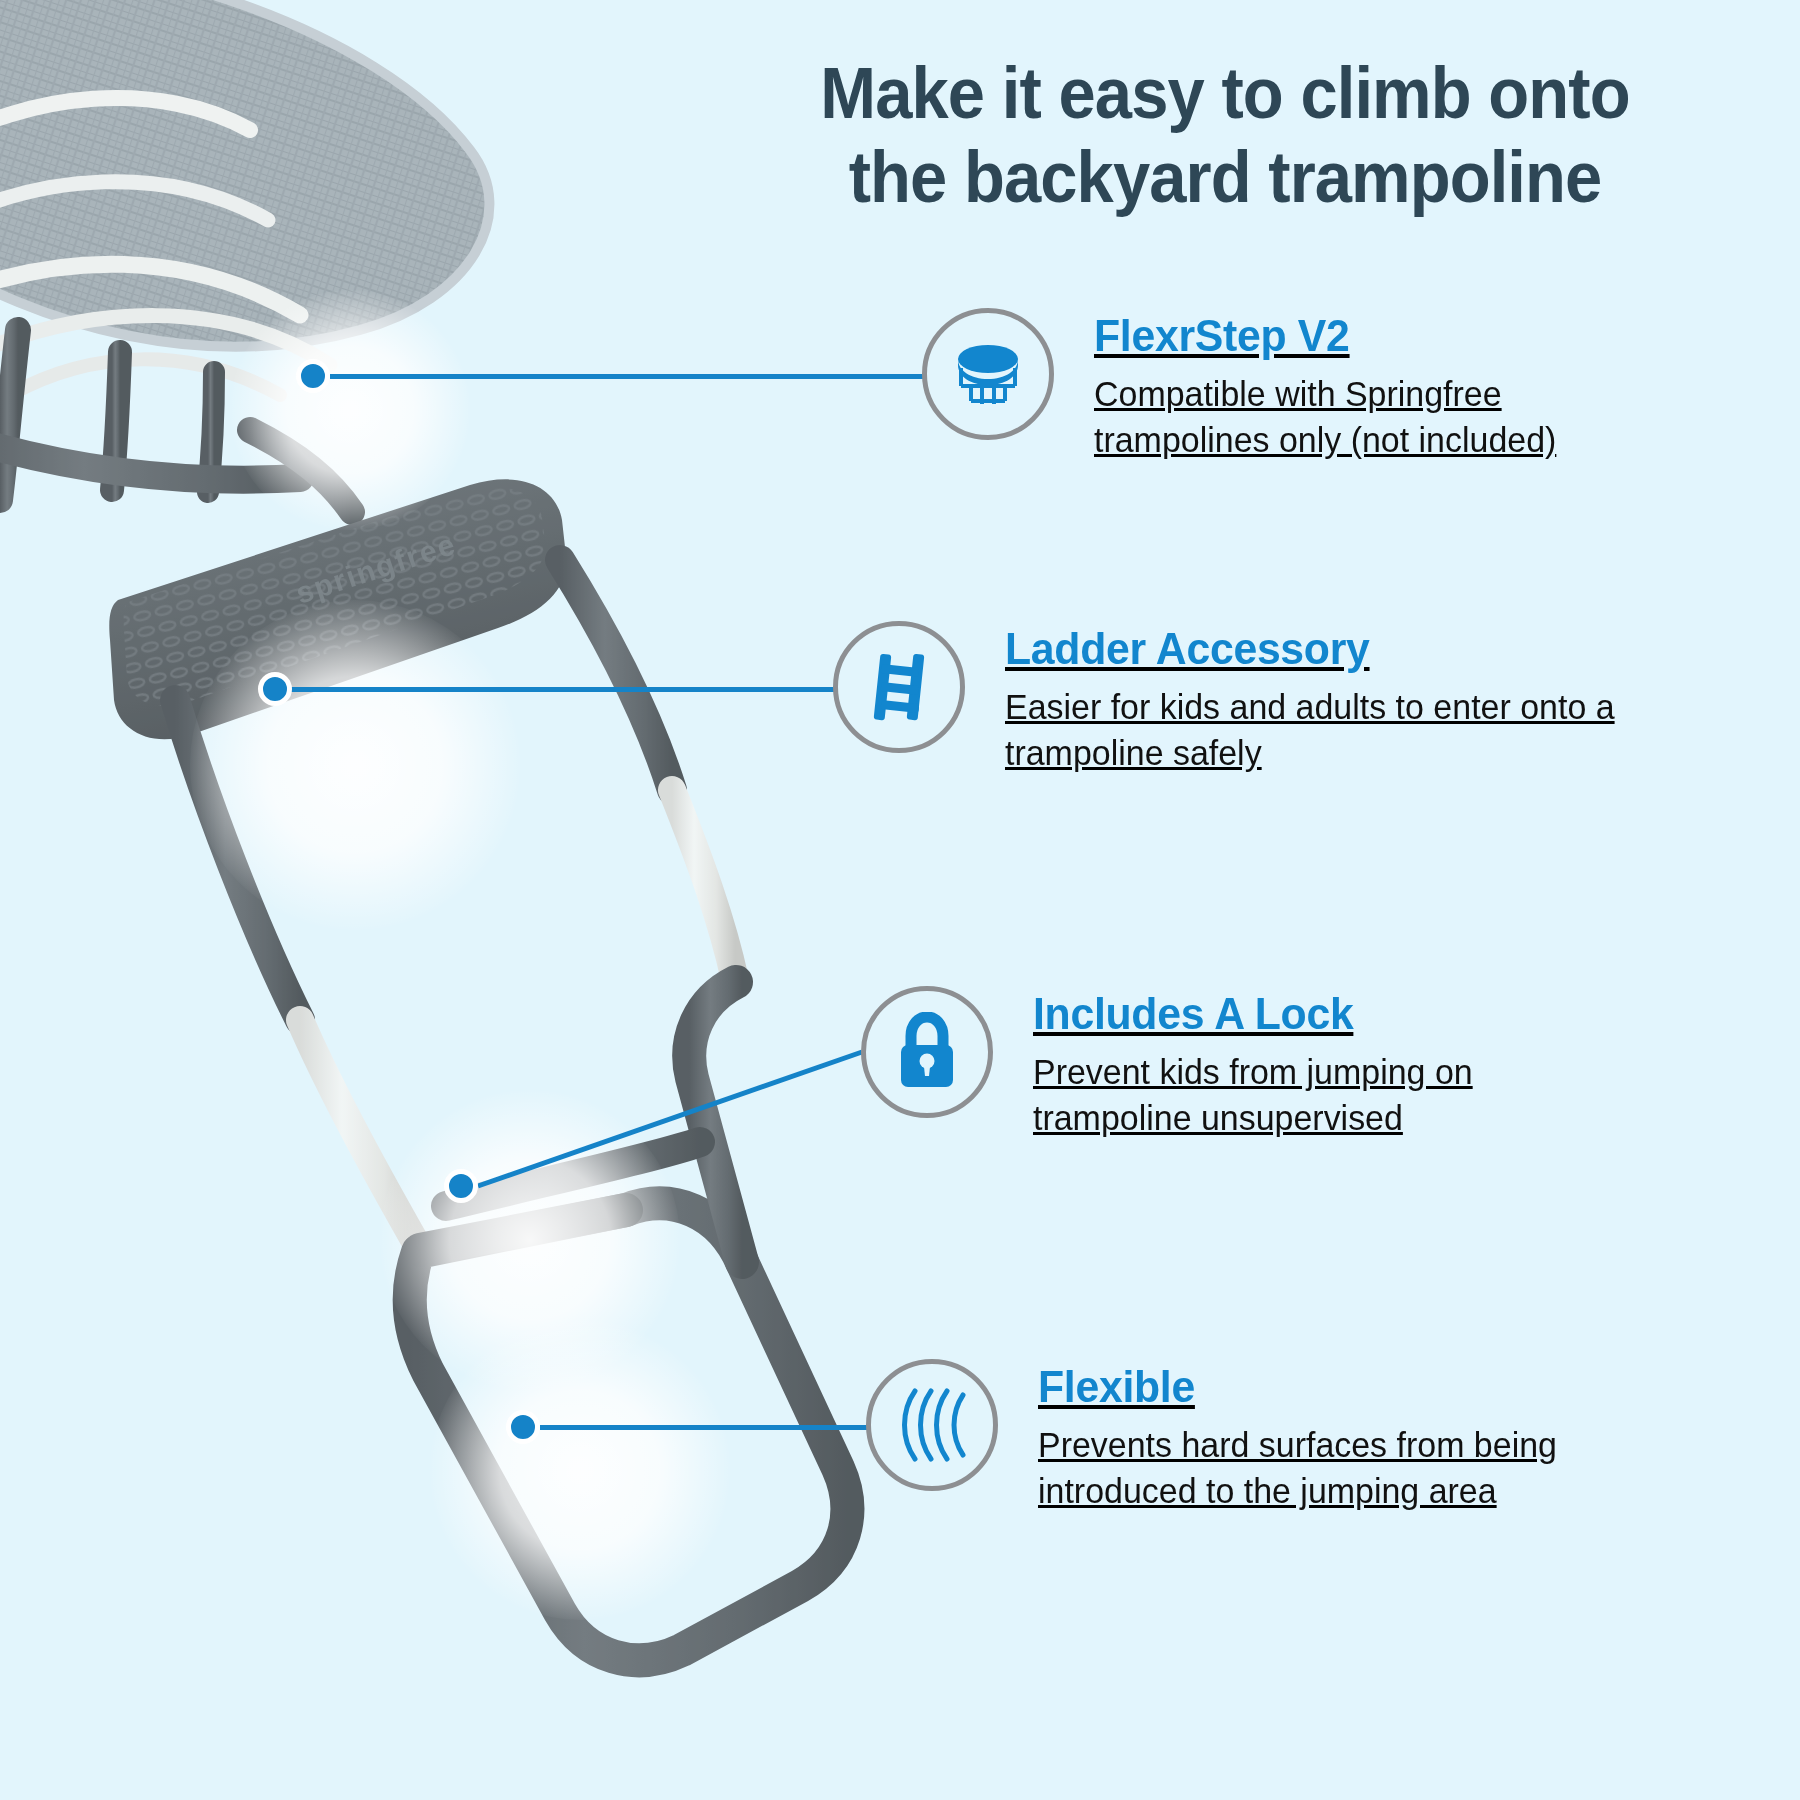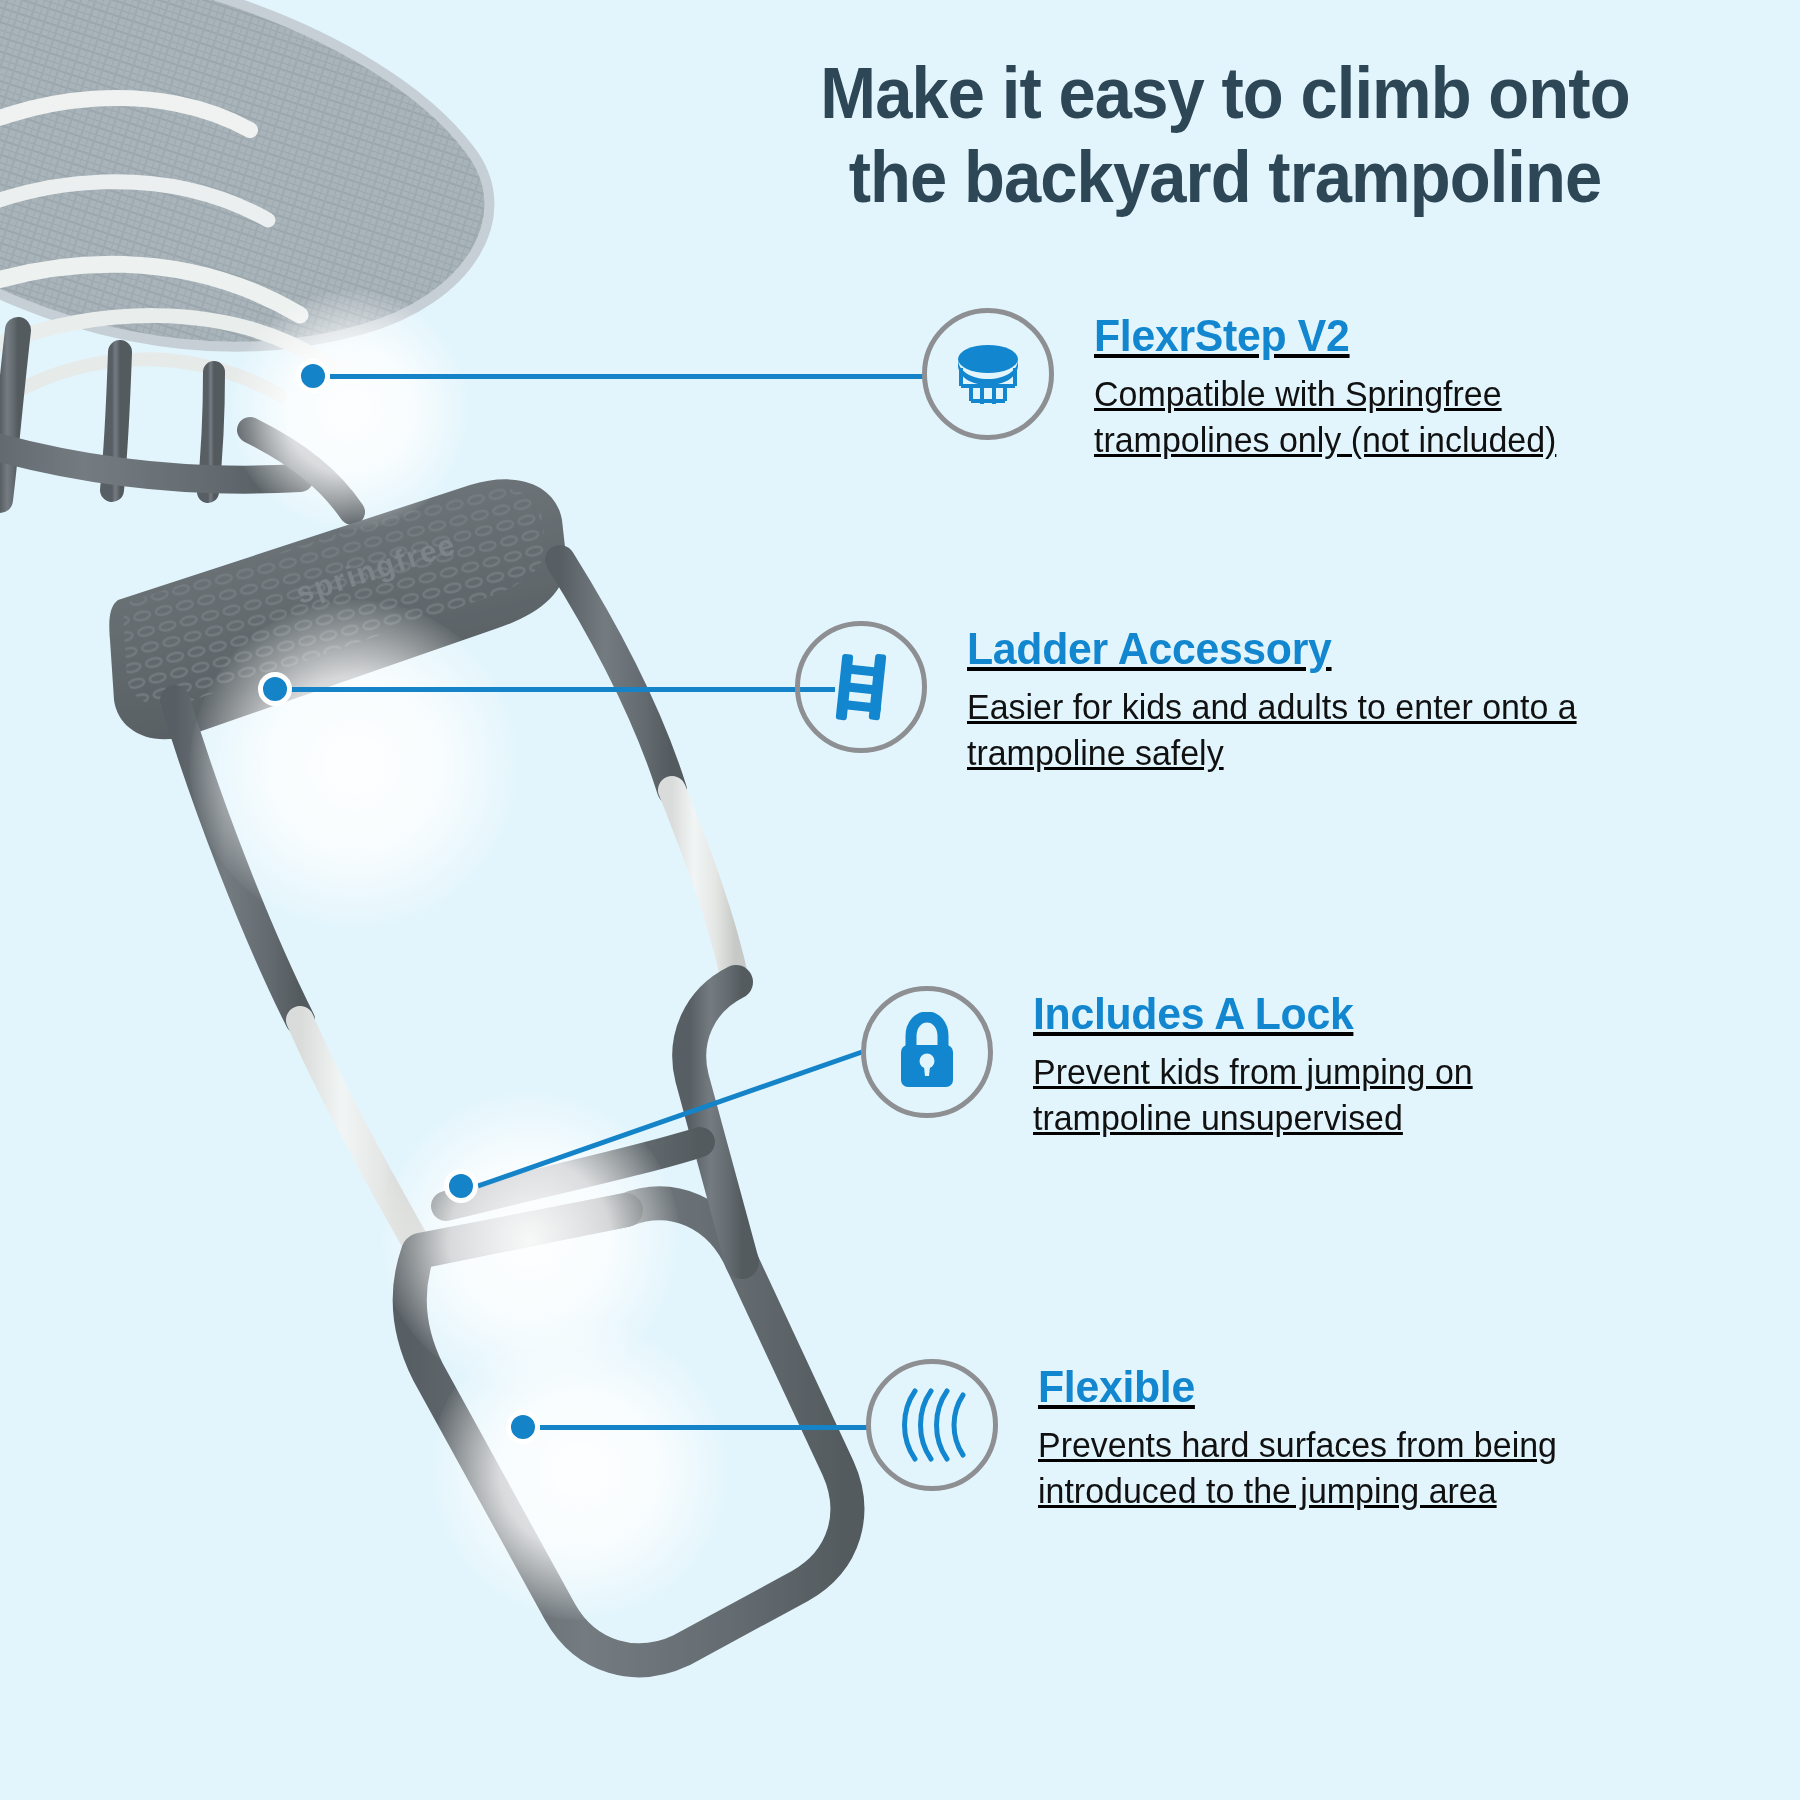--- a/index.html
+++ b/index.html
@@ -215,21 +215,21 @@
     </div>
     <div class="ftext">
       <div class="fhead">FlexrStep V2</div>
       <div class="fbody">
         <span>Compatible with Springfree</span>
         <span>trampolines only (not included)</span>
       </div>
     </div>
   </div>
 
-  <div class="feature" style="left:795px;top:621px;">
+  <div class="feature" style="left:833px;top:621px;">
     <div class="icon-circle">
       <span>
         <svg width="72" height="78" viewBox="0 0 72 78">
           <g fill="#1286ce">
             <rect x="14" y="6" width="11" height="66" rx="3" transform="rotate(6 19 39)"></rect>
             <rect x="47" y="6" width="11" height="66" rx="3" transform="rotate(6 52 39)"></rect>
             <rect x="18" y="18" width="38" height="9" rx="2.5" transform="rotate(6 37 22)"></rect>
             <rect x="18" y="36" width="38" height="9" rx="2.5" transform="rotate(6 37 40)"></rect>
             <rect x="18" y="54" width="38" height="9" rx="2.5" transform="rotate(6 37 58)"></rect>
             <path d="M40 4 L56 4 L48 20 Z" opacity="0"></path>

